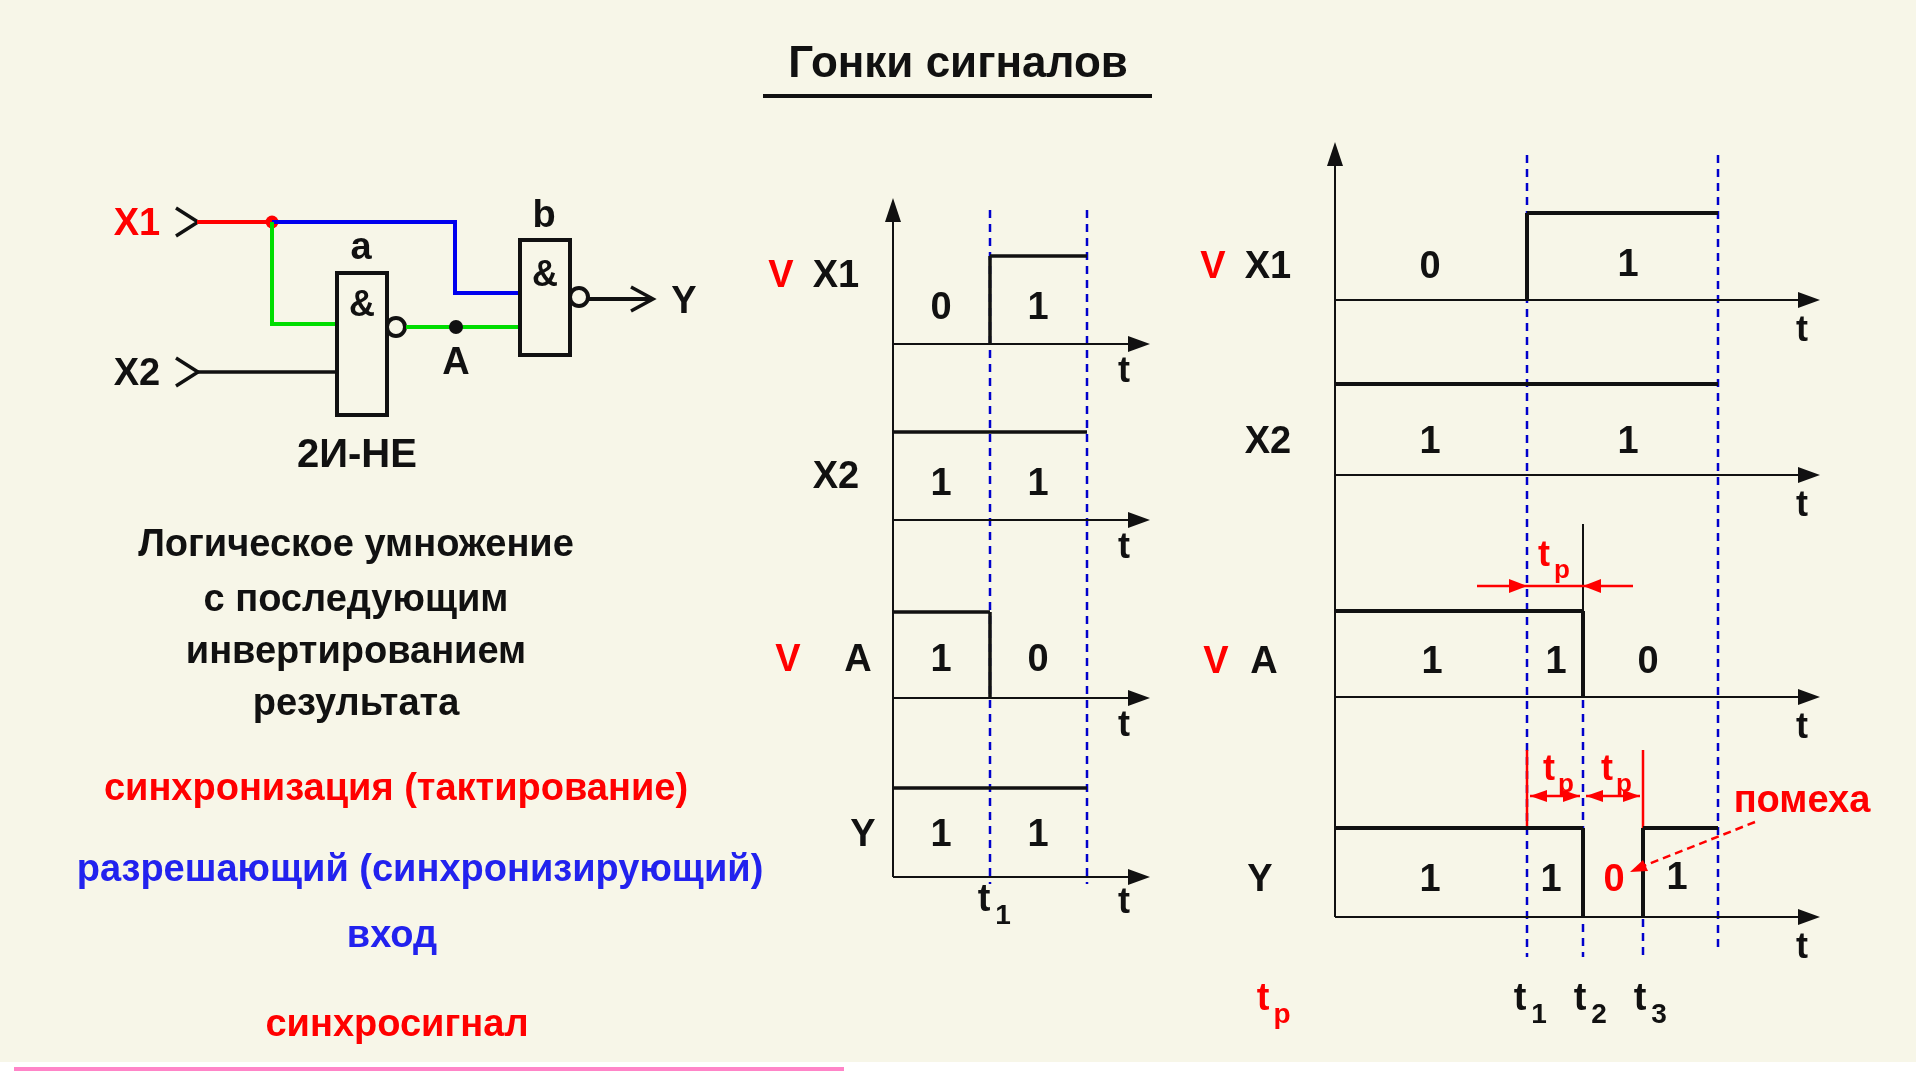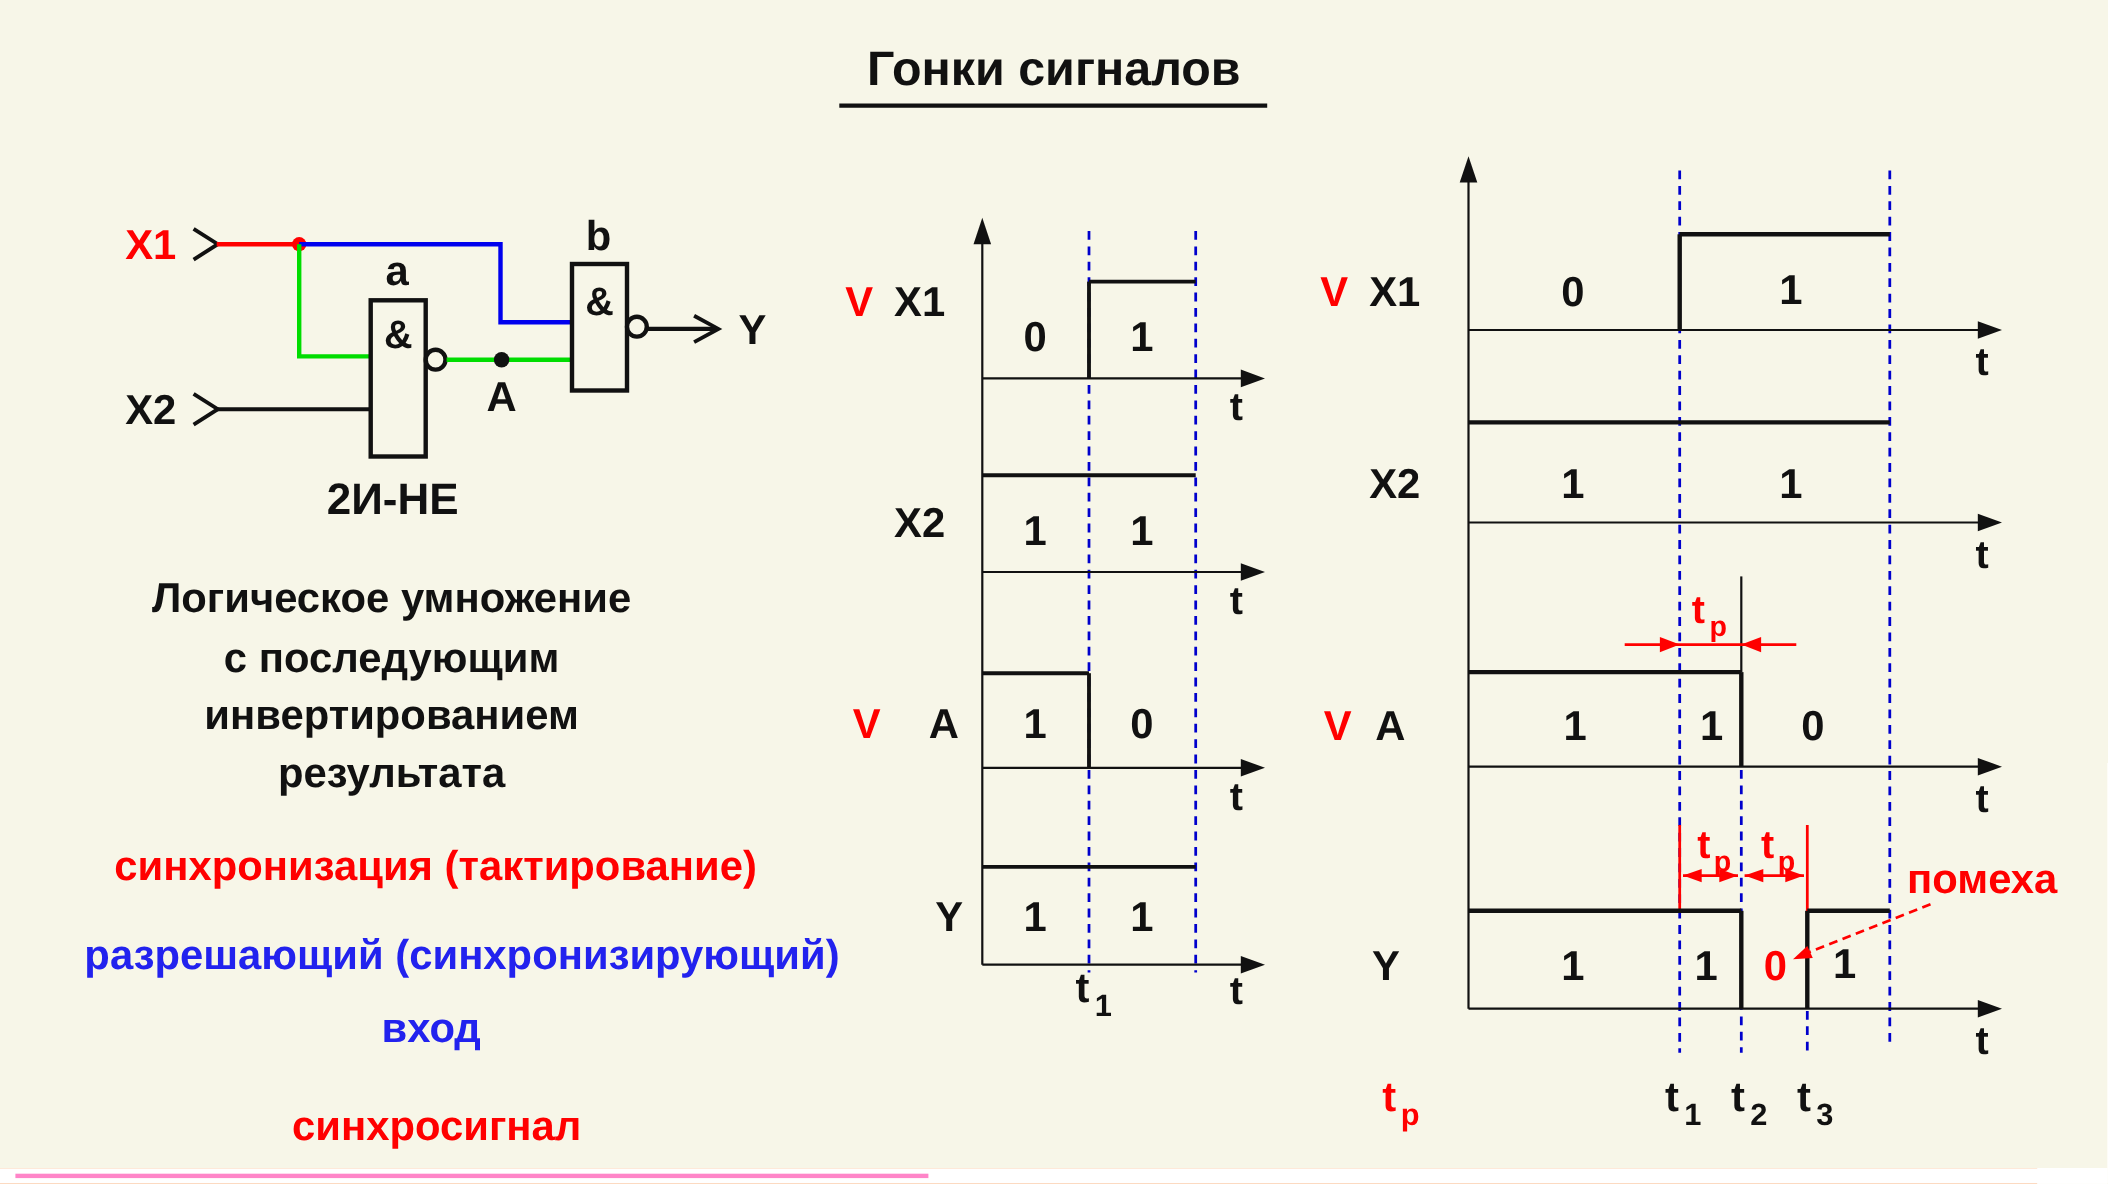--- a/index.html
+++ b/index.html
@@ -1,16 +1,16 @@
 <!DOCTYPE html>
 <html><head>
 <meta charset="utf-8">
 <style>
   html,body{margin:0;padding:0;background:#ffffff;}
-  .page{width:1852px;height:1076px;position:relative;background:#f97316;}
+  .page{width:1852px;height:1076px;position:relative;background:#0f766e;}
   svg{display:block;}
   text{font-family:"Liberation Sans","DejaVu Sans",sans-serif;font-weight:bold;fill:#111;}
   .t44{font-size:44px;} .t40{font-size:40px;} .t38{font-size:38px;}
   .t36{font-size:36px;} .t28{font-size:28px;} .t26{font-size:26px;}
   .red{fill:#ff0000;} .bluetxt{fill:#2222ee;} .mid{text-anchor:middle;}
   .axis{stroke:#111;stroke-width:2;fill:none;}
   .sigm{stroke:#111;stroke-width:3.5;fill:none;}
   .sigr{stroke:#111;stroke-width:4;fill:none;}
   .dash{stroke:#0000cc;stroke-width:2.5;stroke-dasharray:8 6;fill:none;}
   .rline{stroke:#ff0000;stroke-width:2.5;fill:none;}

